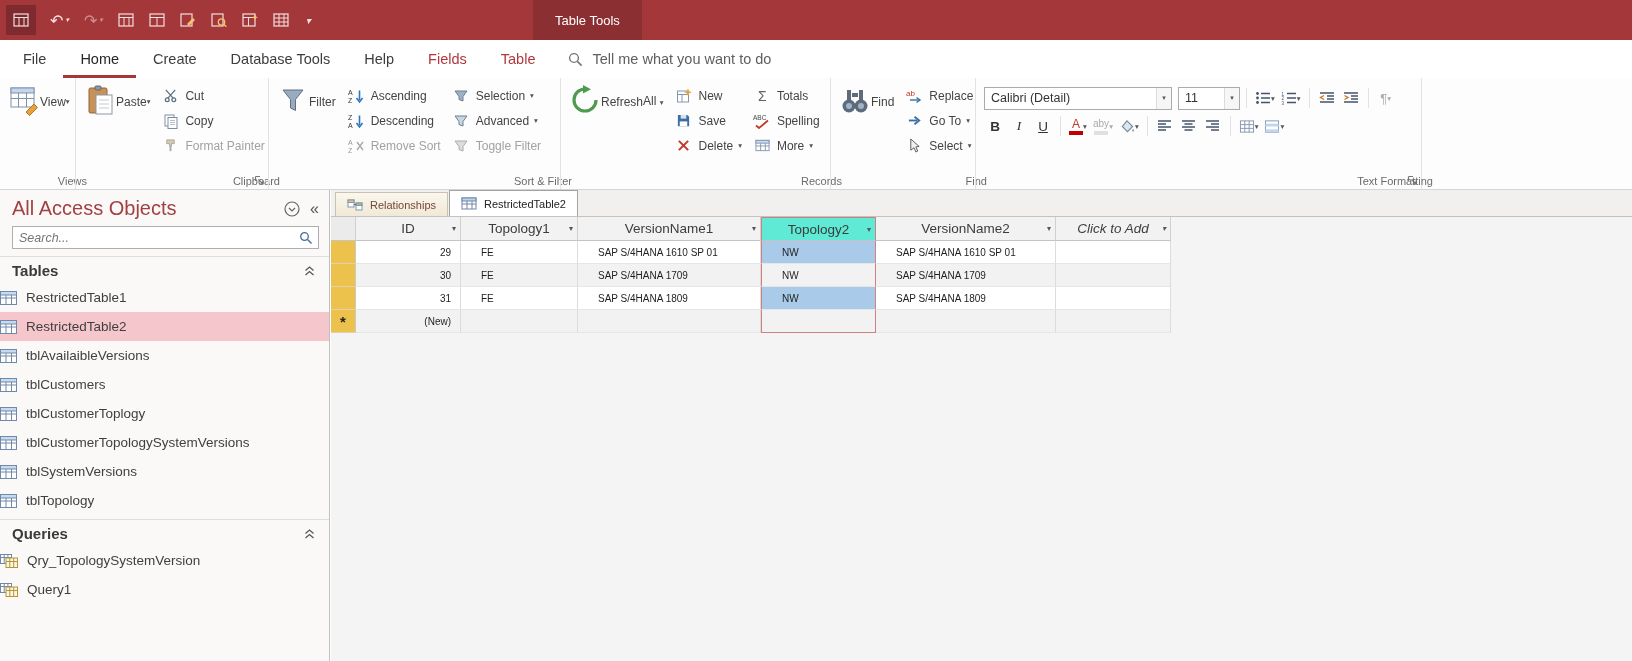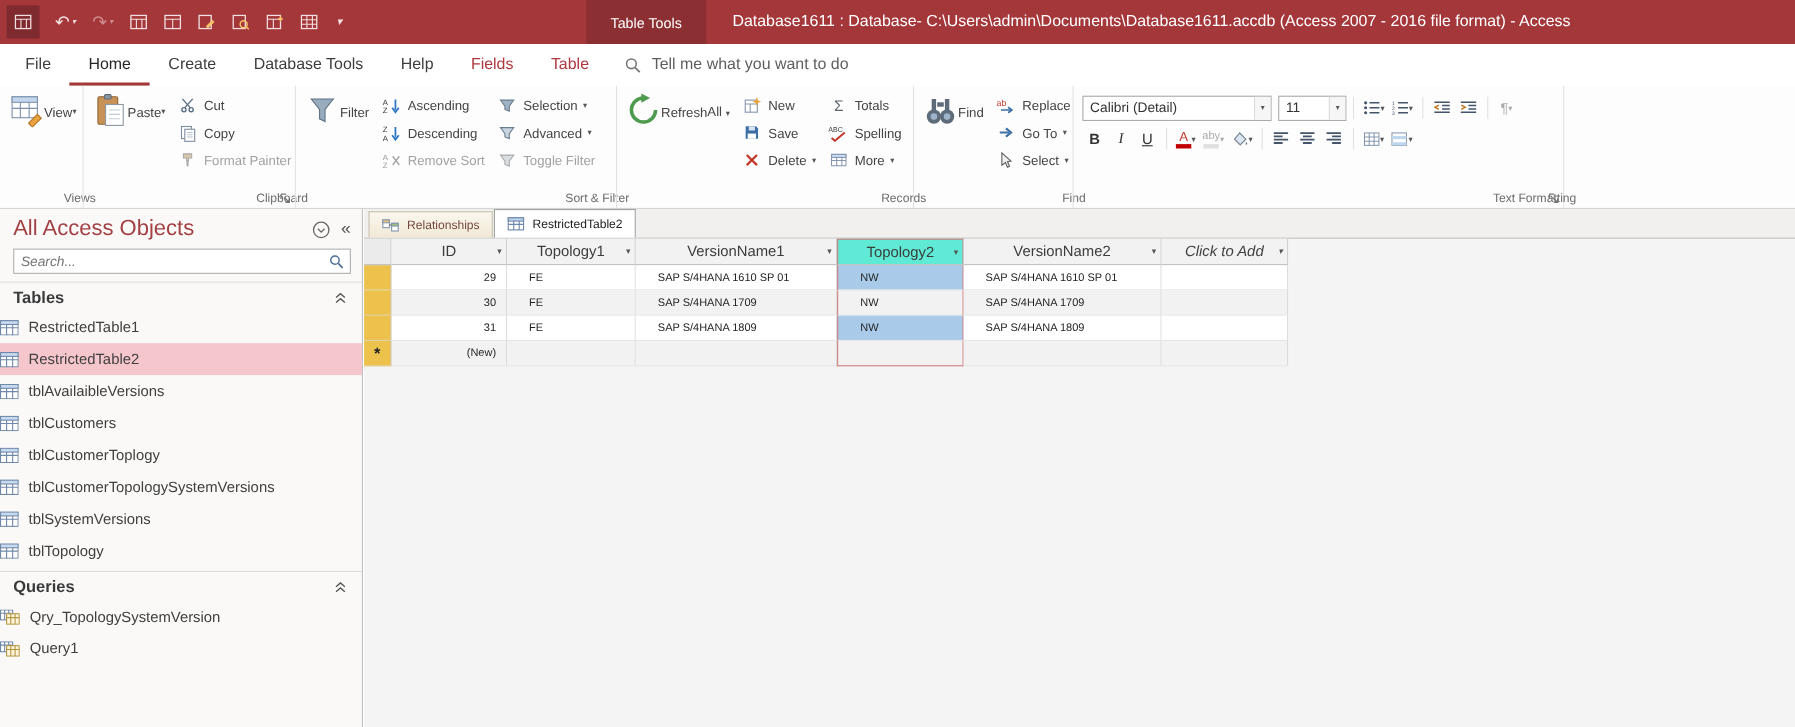--- a/index.html
+++ b/index.html
@@ -39,21 +39,21 @@
   .sbtn { height:25px; display:flex; align-items:center; gap:5px; padding:0 6px 0 5px; font-size:12px; color:#444; white-space:nowrap; }
   .sbtn.dis { color:#A2A2A2; }
   .icw { width:19px; display:flex; justify-content:center; }
   .launcher { position:absolute; right:3px; bottom:3px; }
   
   .tfg { display:flex; flex-direction:column; padding:6px 8px 17px 8px; }
   .tfrow { display:flex; align-items:center; height:28px; gap:2px; }
   .combo { height:23px; border:1px solid #ABABAB; background:#fff; display:flex; align-items:center; font-size:12.5px; color:#333; }
   .combo .cval { padding:0 6px; flex:1; white-space:nowrap; overflow:hidden; }
   .combo .cdd { width:15px; align-self:stretch; display:flex; align-items:center; justify-content:center; font-size:7px; color:#555; border-left:1px solid #DCDCDC; background:#F6F6F6; }
-  .w-font{width:172px}.w-size{width:62px}
+  .w-font{width:188px}.w-size{width:62px}
   .fmtbtn { min-width:22px; height:22px; display:flex; align-items:center; justify-content:center; font-size:13.5px; color:#333; padding:0 2px; }
   .fmtbtn.dis { color:#ABABAB; }
   .vsep { width:1px; height:20px; background:#E2E2E2; margin:0 4px; }
   .bold { font-weight:bold; } .ital { font-style:italic; font-family:"Liberation Serif", serif; } .undl { text-decoration:underline; }
   .stack { display:flex; flex-direction:column; align-items:center; line-height:12px; }
   .cbar { width:14px; height:4px; margin-top:1px; }
 
   
   .navpane { position:absolute; top:190px; left:0; width:330px; bottom:0; background:#FAF9F8; border-right:1px solid #C0C0C0; }
   .np-head { display:flex; align-items:center; padding:7px 10px 3px 12px; gap:10px; }
@@ -139,21 +139,20 @@
           <svg width="16" height="14" viewBox="0 0 16 14">
             <rect x="1" y="1" width="14" height="12" fill="none" stroke="#F2DFDF" stroke-width="1.2"></rect>
             <path d="M1 5h14M1 9h14M6 1v12M11 1v12" stroke="#F2DFDF" fill="none"></path>
           </svg>
         </span>
       <span class="qbtn">
           <i class="dd" style="font-size:10px;">▾</i>
         </span>
     </div>
     <div class="tt-badge">Table Tools</div>
-    <div class="wtitle">Database1611 : Database- C:\Users\admin\Documents\Database1611.accdb (Access 2007 - 2016 file format)  -  Access</div>
   </header>
 
   <nav class="menubar">
     <div class="mtab">File</div>
     <div class="mtab active">Home</div>
     <div class="mtab">Create</div>
     <div class="mtab">Database Tools</div>
     <div class="mtab">Help</div>
     <div class="mtab ctx">Fields</div>
     <div class="mtab ctx">Table</div>

